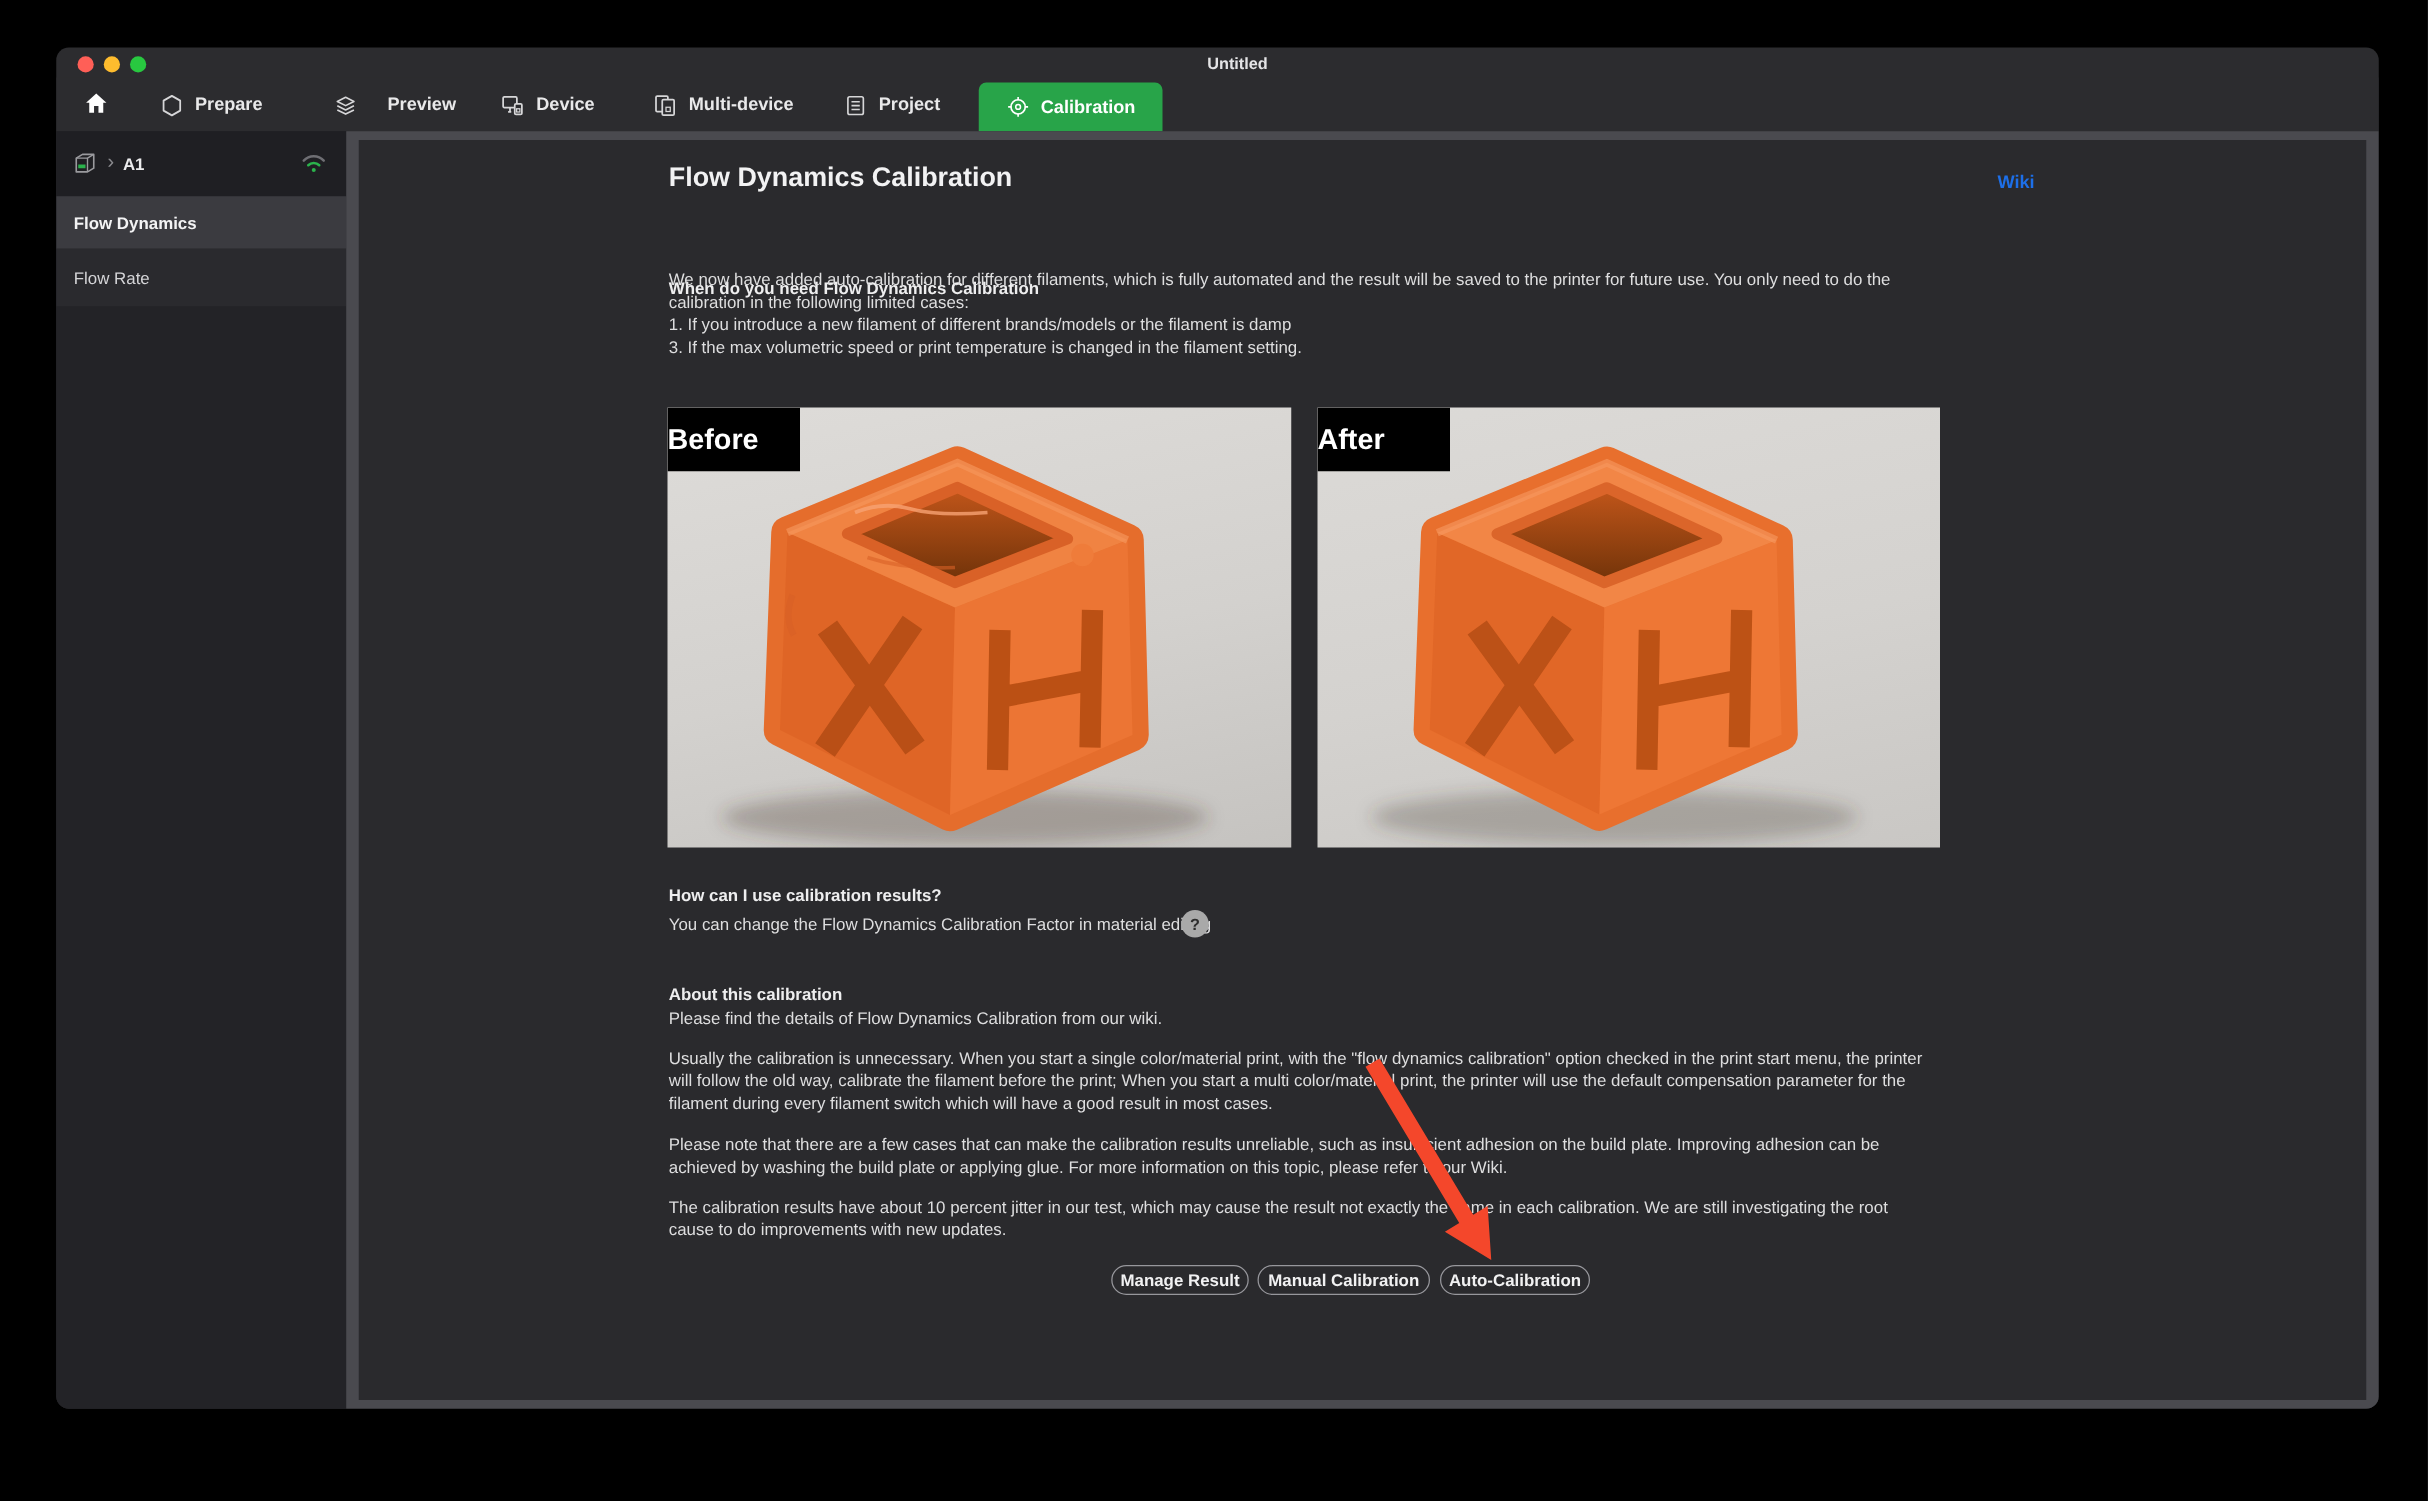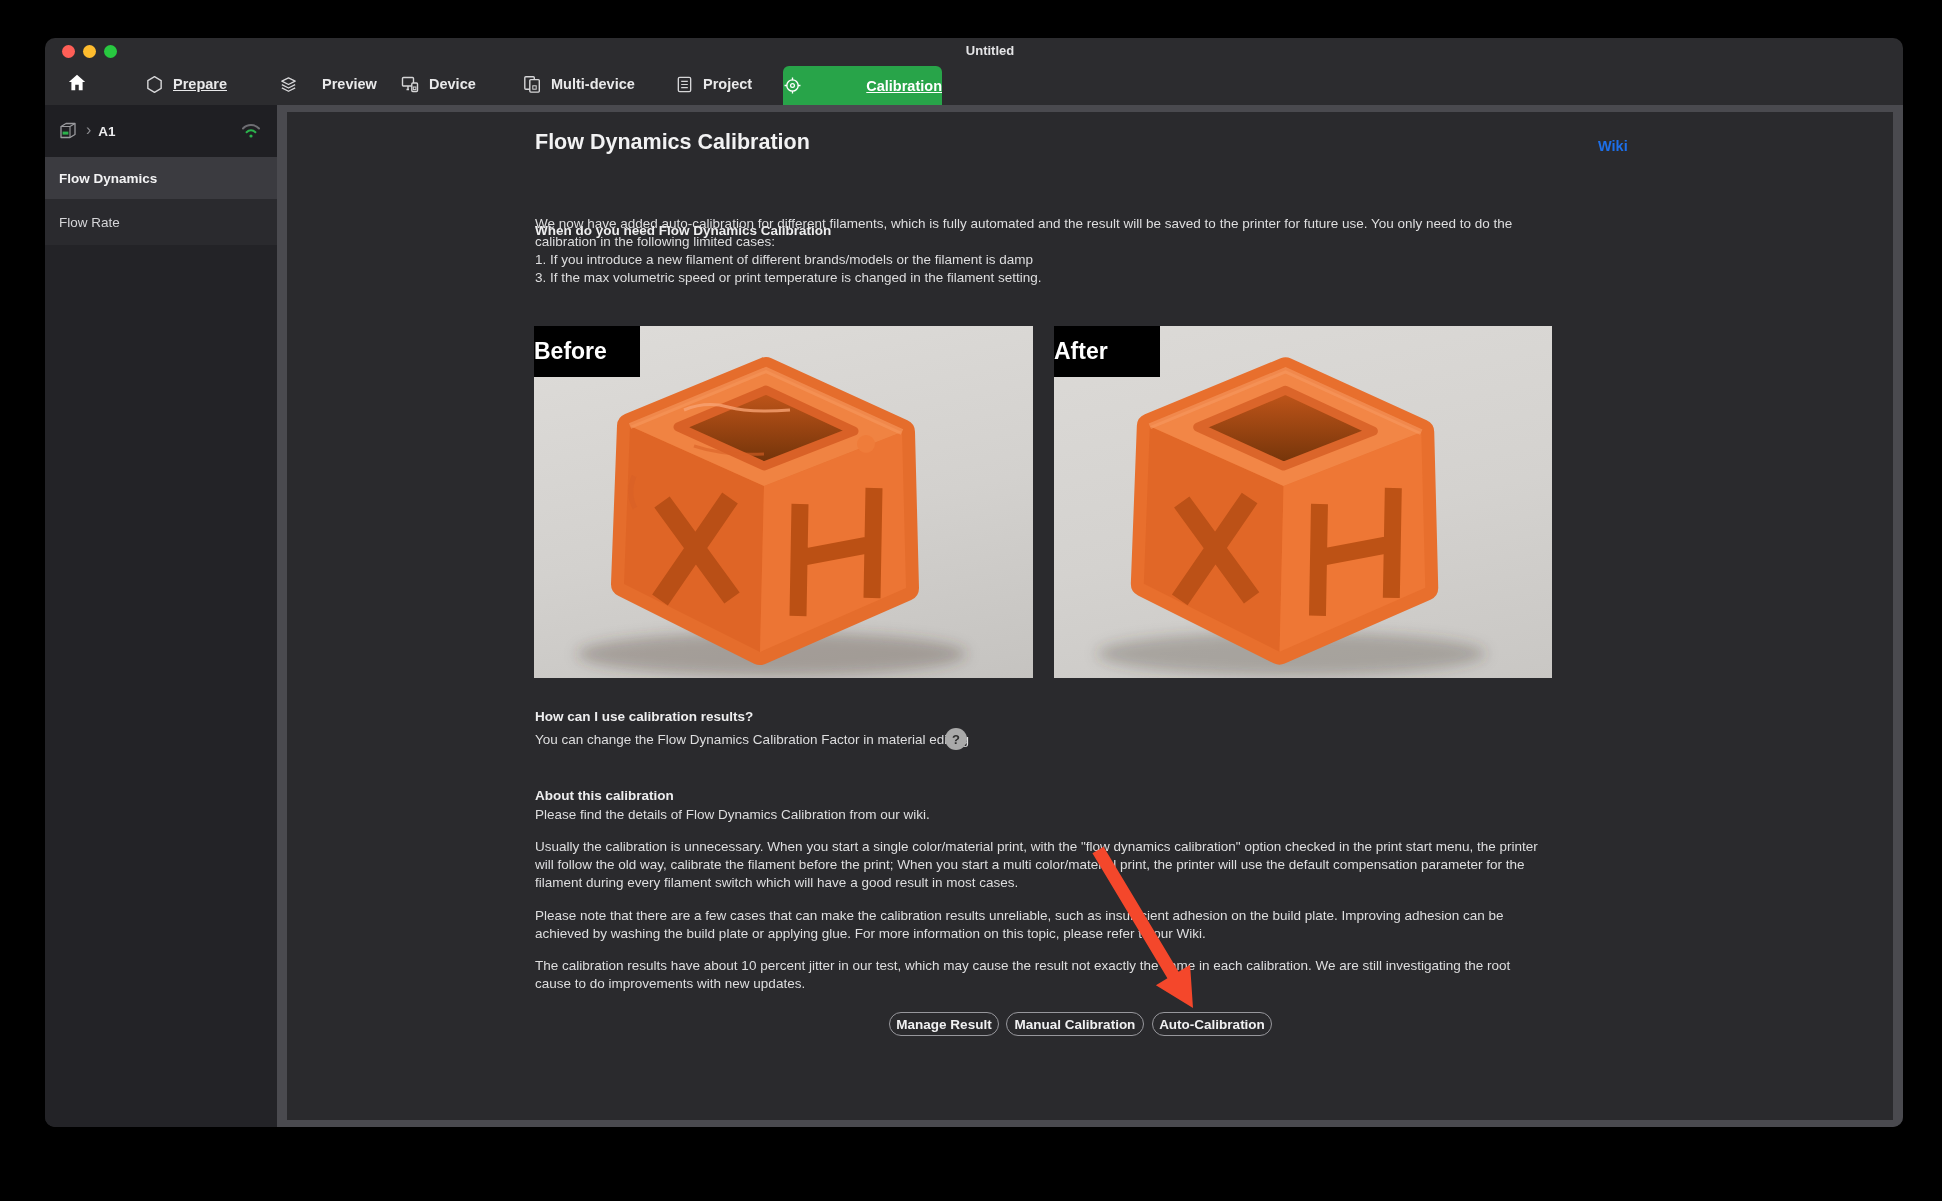--- a/index.html
+++ b/index.html
@@ -11,21 +11,21 @@
   .tl{position:absolute;top:7px;width:13px;height:13px;border-radius:50%;}
   .tl.red{left:17px;background:#ff5f57;}
   .tl.yellow{left:38px;background:#febc2e;}
   .tl.green{left:59px;background:#28c840;}
   .win-title{position:absolute;left:0;top:5px;width:100%;text-align:center;font-size:13px;font-weight:700;color:#e4e4e6;padding-left:16px;}
   
   .tabbar{position:absolute;left:0;top:24px;width:100%;height:43px;background:#2c2c2f;}
   .home-btn{position:absolute;left:17px;top:6px;width:30px;height:30px;display:flex;align-items:center;justify-content:center;}
   .tab{position:absolute;top:8px;height:28px;display:flex;align-items:center;gap:9px;color:#e9e9ea;font-size:14.5px;font-weight:600;}
   .tab svg{display:block;}
-  .tab-cal{position:absolute;top:4px;left:738px;width:159px;height:39px;background:#28a449;border-radius:6px 6px 0 0;display:flex;align-items:center;justify-content:space-between;gap:9px;color:#fff;font-size:14.5px;font-weight:600;text-decoration:underline;}
+  .tab-cal{position:absolute;top:4px;left:738px;width:147px;height:39px;background:#28a449;border-radius:6px 6px 0 0;display:flex;align-items:center;justify-content:center;gap:9px;color:#fff;font-size:14.5px;font-weight:600;}
   
   .sidebar{position:absolute;left:0;top:67px;width:232px;height:1022px;background:#232327;}
   .dev-row{position:absolute;left:0;top:0;width:232px;height:52px;background:#1f1f23;display:flex;align-items:center;padding-left:12px;box-sizing:border-box;}
   .dev-chevron{color:#8a8a8e;font-size:16px;margin:0 7px 2px 7px;}
   .dev-name{color:#ececee;font-size:13.5px;font-weight:700;}
   .wifi{position:absolute;right:14px;top:14px;}
   .side-item{position:absolute;left:0;width:232px;display:flex;align-items:center;padding-left:14px;box-sizing:border-box;font-size:13.5px;}
   .side-item.active{top:52px;height:42px;background:#3b3b40;color:#f3f3f4;font-weight:700;}
   .side-item.plain{top:94px;height:46px;background:#2a2a2e;color:#d5d5d8;font-weight:400;}
   
@@ -64,28 +64,28 @@
       <div class="win-title">Untitled</div>
     </div>
 
     <div class="tabbar">
       <div class="home-btn">
         <svg width="22" height="22" viewBox="0 0 20 20">
           <path d="M10 2.6 L17.4 9.2 H15.1 V16.5 H11.6 V11.7 H8.4 V16.5 H4.9 V9.2 H2.6 Z" fill="#ffffff"></path>
         </svg>
       </div>
 
-      <div class="tab" style="left:100px;text-decoration:underline;">
+      <div class="tab" style="left:83px;">
         <svg width="19" height="19" viewBox="0 0 20 20">
           <path d="M10 1.8 L17 5.8 V14.2 L10 18.2 L3 14.2 V5.8 Z" fill="none" stroke="#d6d6d8" stroke-width="1.5" stroke-linejoin="round"></path>
         </svg>
         <span>Prepare</span>
       </div>
 
-      <div class="tab" style="left:234px;gap:24px;">
+      <div class="tab" style="left:222px;gap:24px;">
         <svg width="19" height="19" viewBox="0 0 20 20">
           <path d="M3 6.5 L10 3 L17 6.5 L10 10 Z" fill="none" stroke="#d6d6d8" stroke-width="1.4" stroke-linejoin="round"></path>
           <path d="M3 10.2 L10 13.7 L17 10.2" fill="none" stroke="#d6d6d8" stroke-width="1.4" stroke-linejoin="round"></path>
           <path d="M3 13.6 L10 17.1 L17 13.6" fill="none" stroke="#d6d6d8" stroke-width="1.4" stroke-linejoin="round"></path>
         </svg>
         <span>Preview</span>
       </div>
 
       <div class="tab" style="left:355px;">
         <svg width="20" height="20" viewBox="0 0 20 20">

